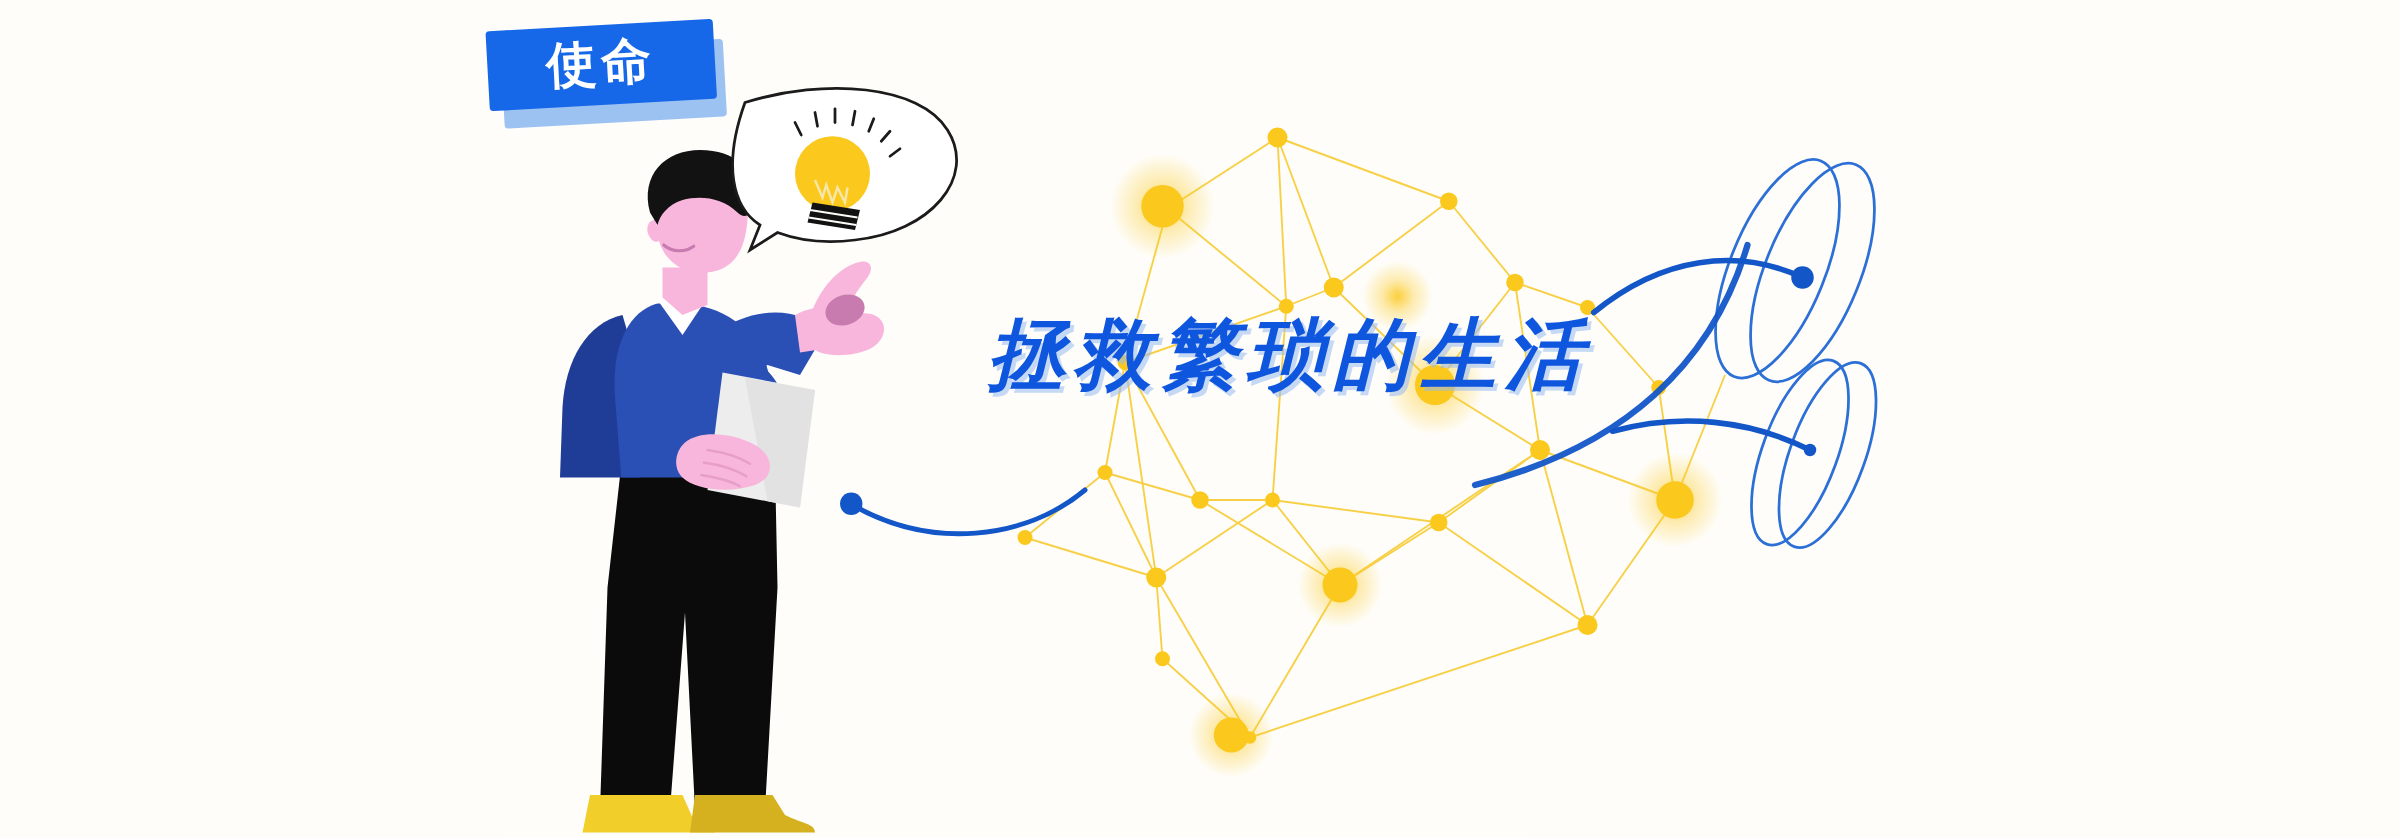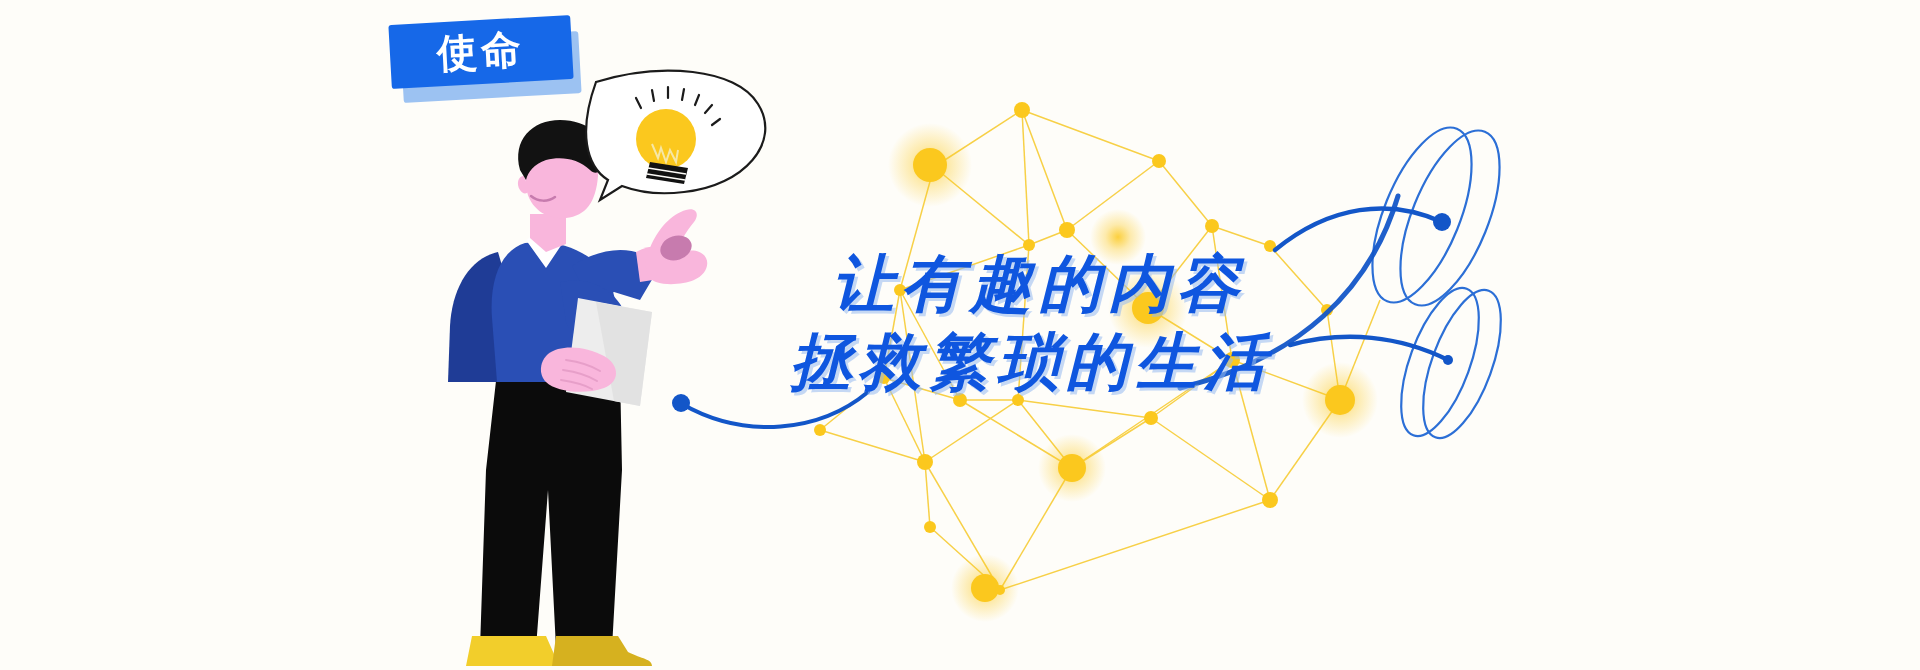--- a/index.html
+++ b/index.html
@@ -204,21 +204,20 @@
     <circle cx="1442" cy="222" r="9" fill="#1356C8"></circle>
     <circle cx="1448" cy="360" r="5" fill="#1356C8"></circle>
 
     <path d="M1398,196 C1370,290 1300,358 1180,388" fill="none" stroke="#1356C8" stroke-width="5" stroke-linecap="round" opacity="0.95"></path>
 
     <path d="M682,404 C745,440 820,432 868,392" fill="none" stroke="#1356C8" stroke-width="4" stroke-linecap="round"></path>
     <circle cx="681" cy="403" r="9" fill="#1356C8"></circle>
   </svg>
 
   <div id="headline">
-    <div class="headline-line">让有趣的内容</div>
     <div class="headline-line l2">拯救繁琐的生活</div>
   </div>
 
   <div id="badge-group">
     <div class="badge-shadow"></div>
     <div class="badge-face">
       <span class="badge-label">使命</span>
     </div>
   </div>
 

